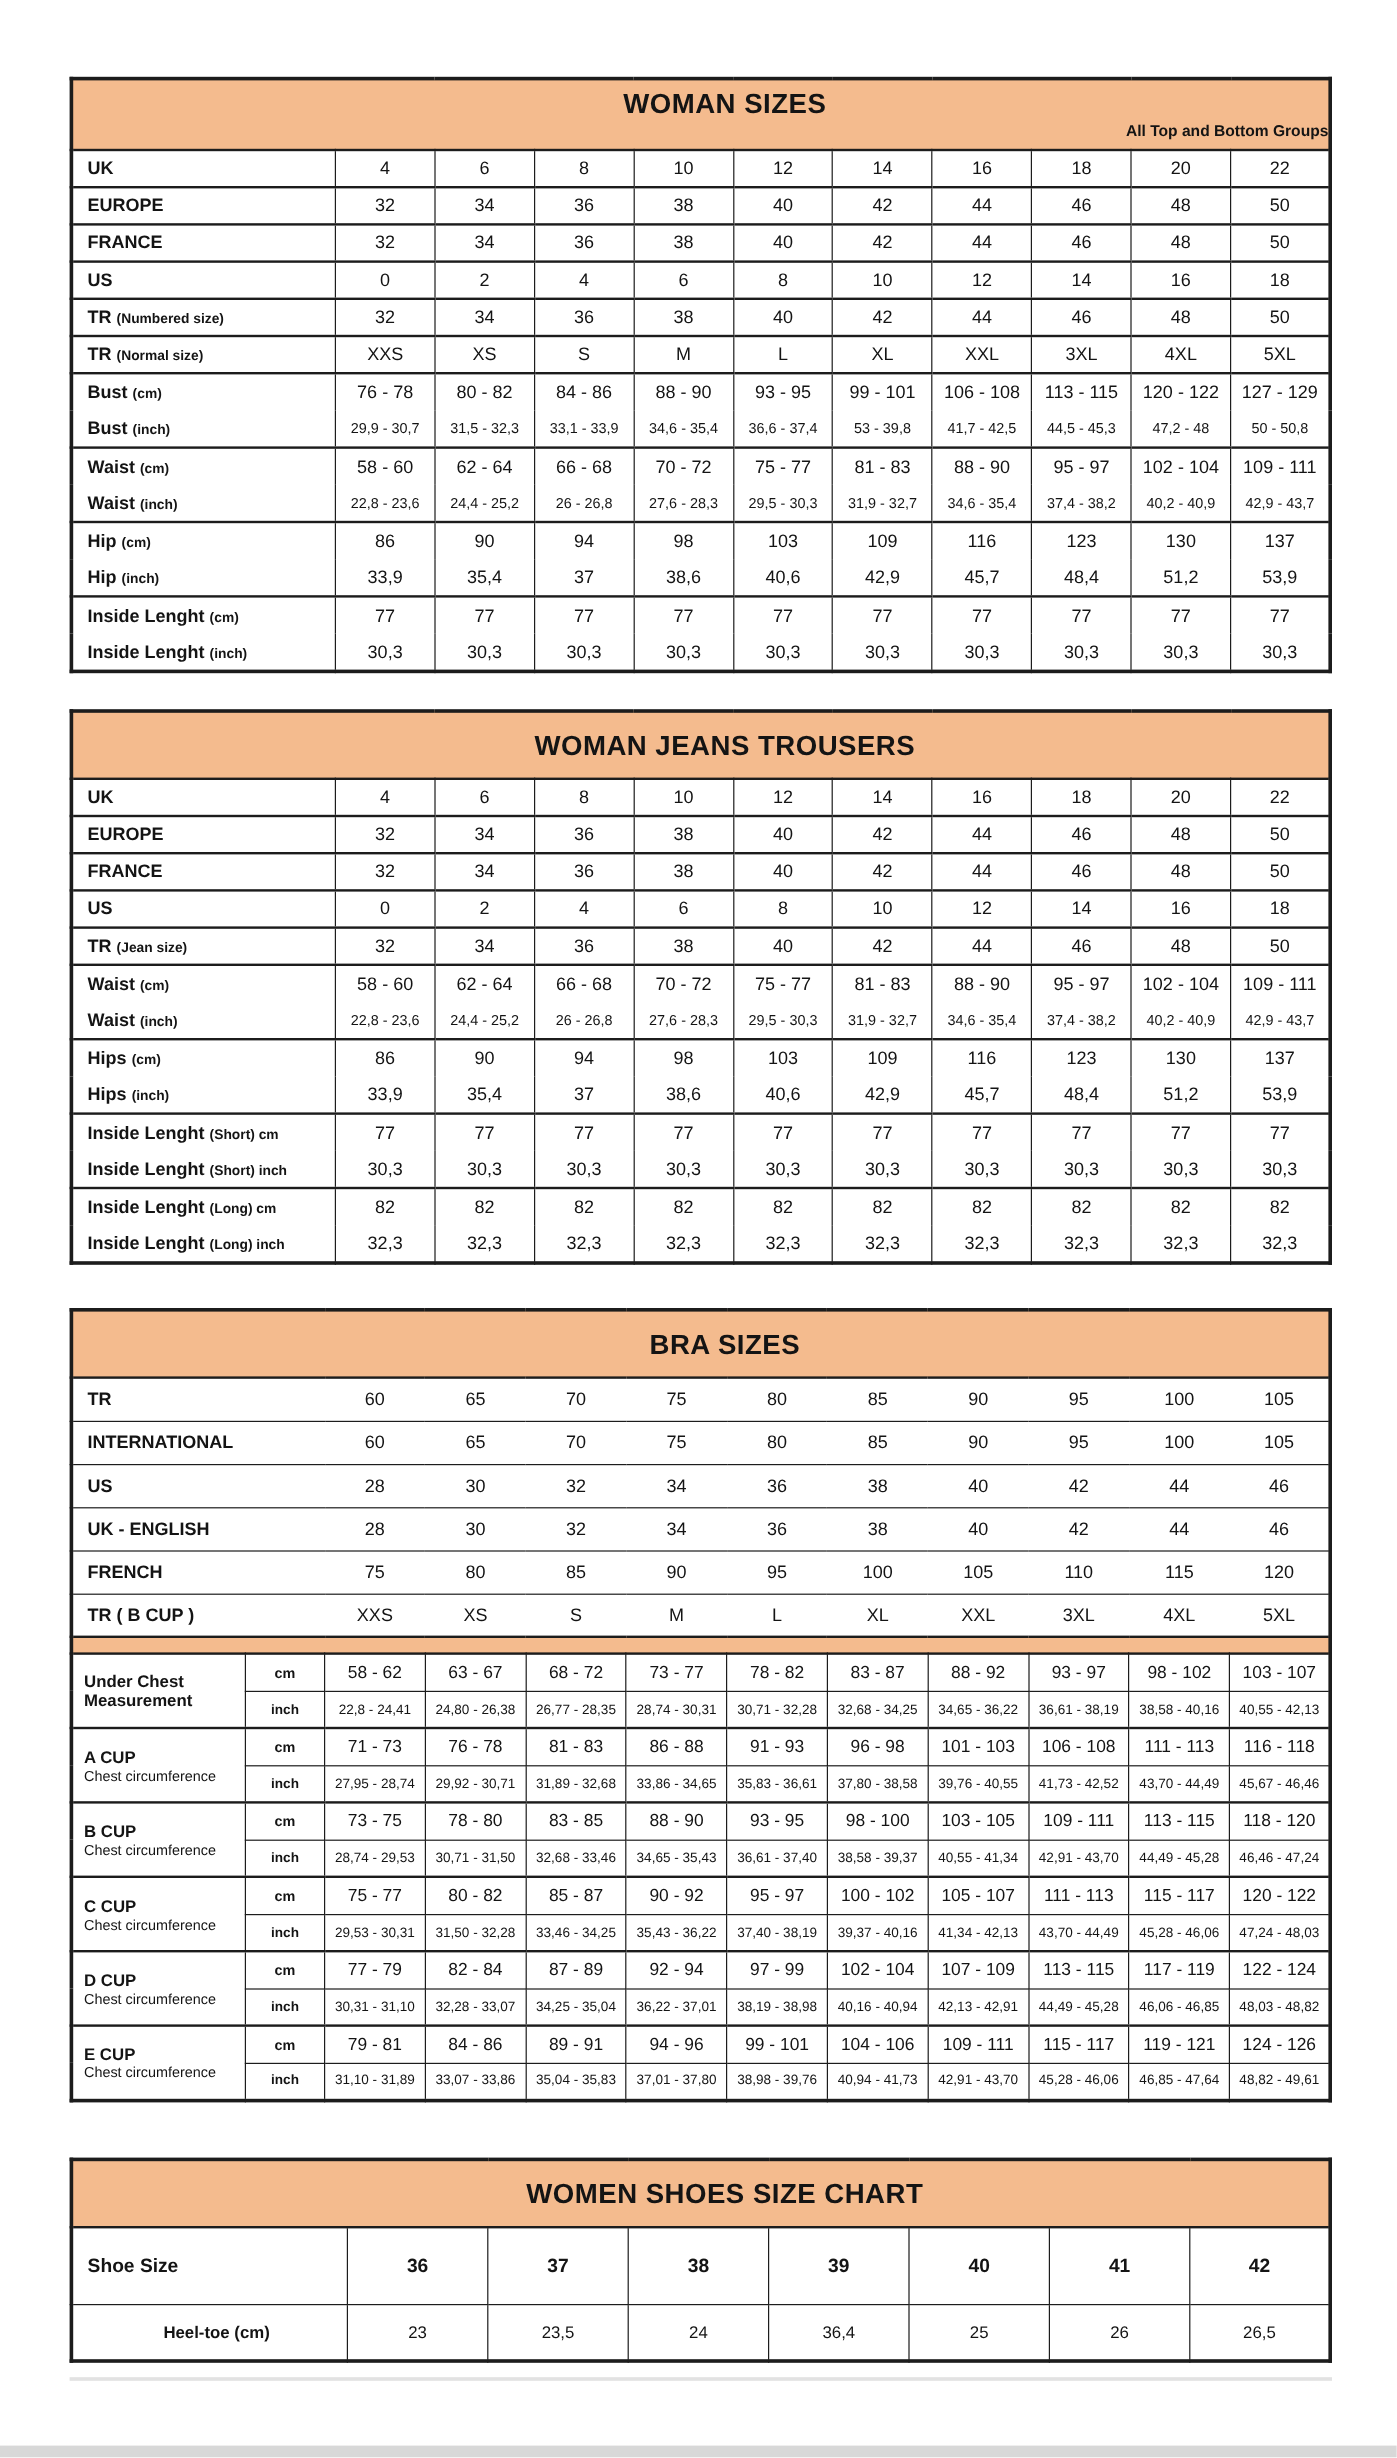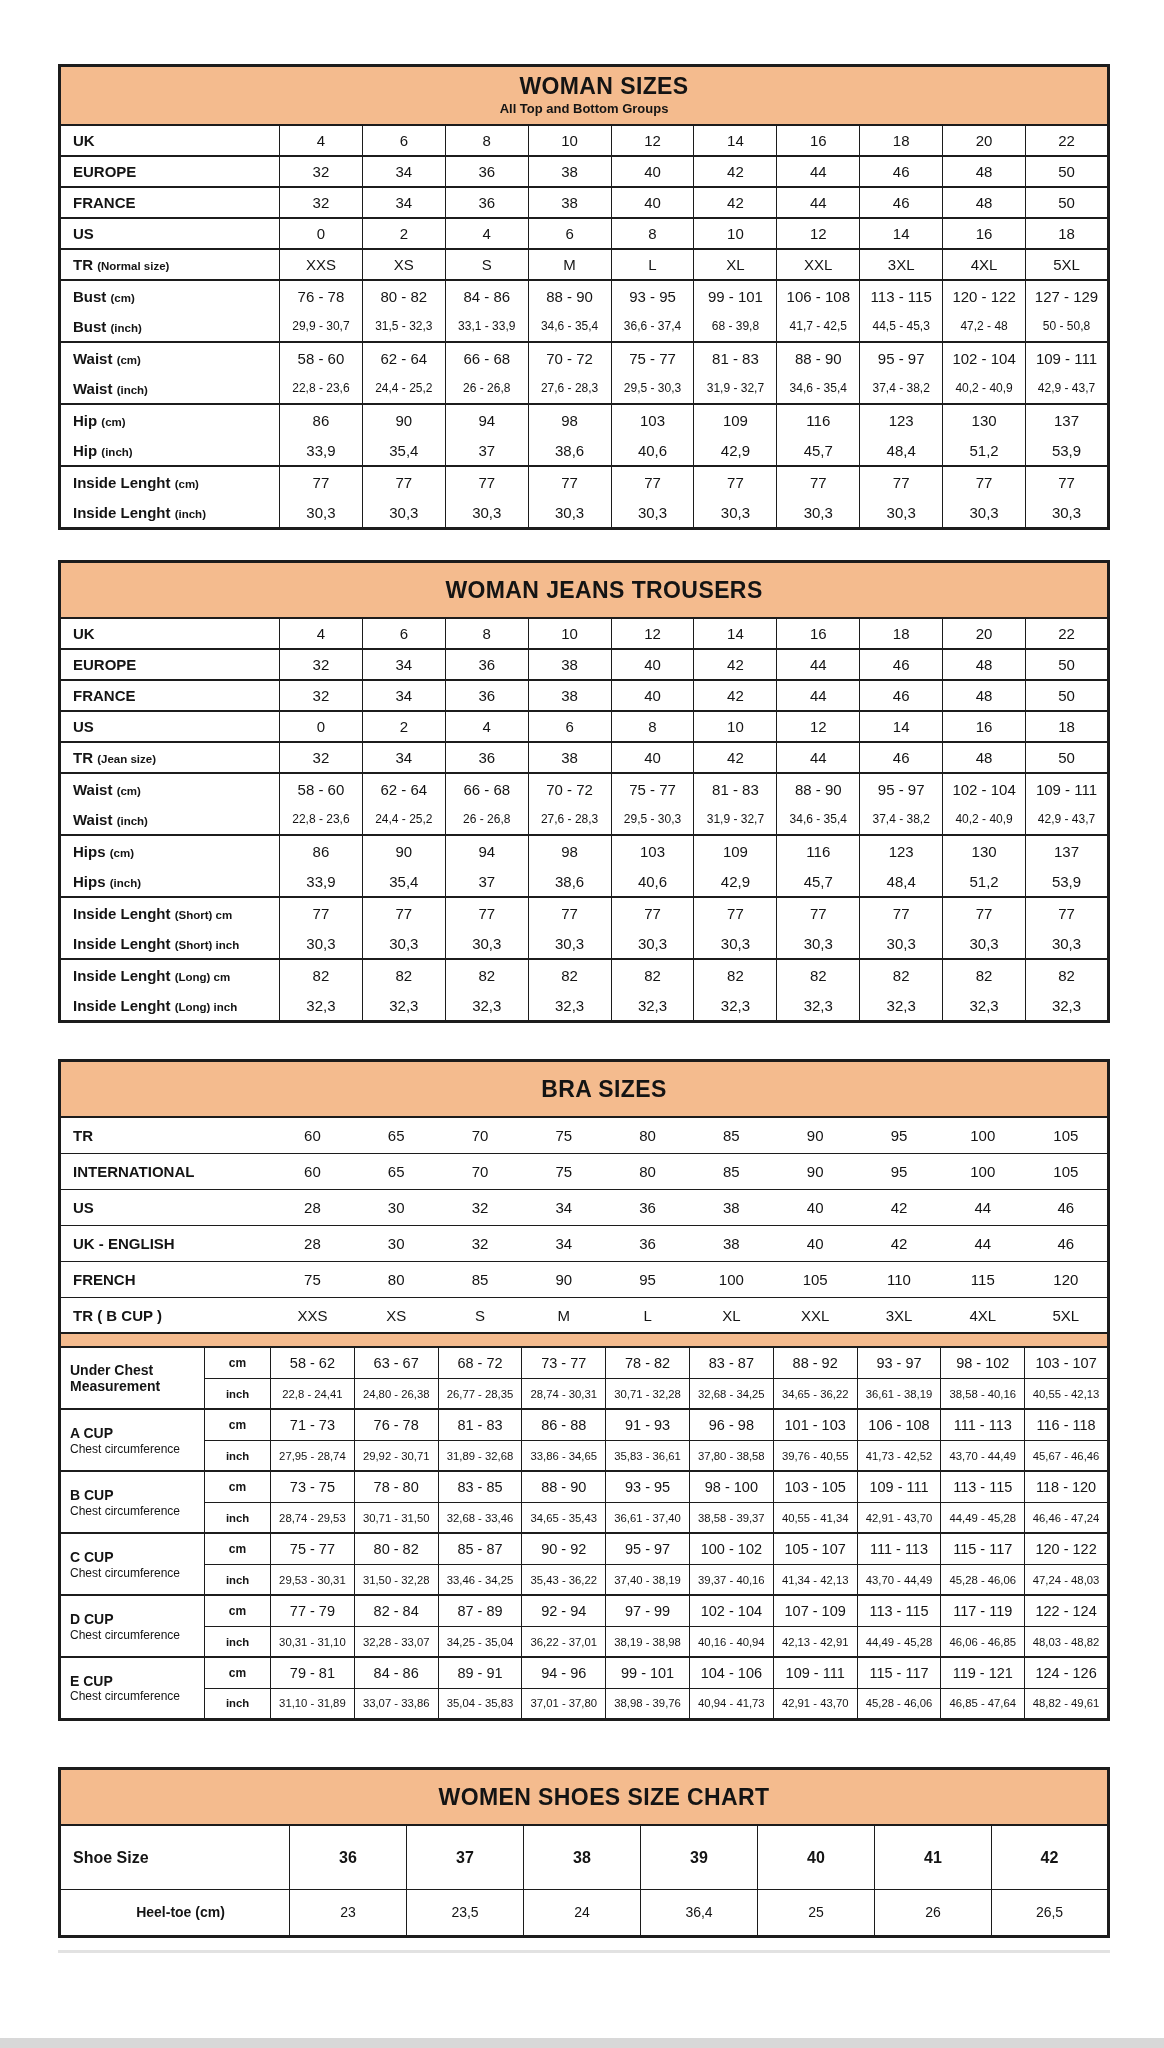--- a/index.html
+++ b/index.html
@@ -19,21 +19,21 @@
   #sec-woman-jeans{margin-bottom:36px;}
   #sec-bra{margin-bottom:46px;}
   #sec-shoes{margin-bottom:0;}
 
   table{border-collapse:collapse;width:100%;table-layout:fixed;}
   .tbl{border:3px solid var(--bd);}
   th.band{background:var(--band);border:2px solid var(--bd);text-align:center;}
   th.band--two{padding:6px 0 8px;}
   th.band--one{padding:14px 0;}
   .band-title{font-size:23px;font-weight:bold;letter-spacing:.4px;line-height:1.15;padding-left:40px;}
-  .band-sub{font-size:13px;font-weight:bold;margin-top:2px;}
+  .band-sub{font-size:13px;font-weight:bold;margin-top:2px;text-align:right;}
 
   
   .sz td{border:1.6px solid var(--bd);text-align:center;font-size:15px;height:31px;padding:2px 1px;}
   .sz td.lab{text-align:left;padding-left:12px;}
   .lab-main{font-weight:bold;font-size:15px;}
   .lab-small{font-weight:bold;font-size:11.5px;}
   .sz tr.pair1 td{border-top:2.6px solid var(--bd);}
   .sz tr.pair2 td{border-top:hidden;}
   .sz tr.single td{border-top:2px solid var(--bd);}
   .sz tr.dense td.val{font-size:12px;}
@@ -134,20 +134,33 @@
             <td class="val">4</td>
             <td class="val">6</td>
             <td class="val">8</td>
             <td class="val">10</td>
             <td class="val">12</td>
             <td class="val">14</td>
             <td class="val">16</td>
             <td class="val">18</td>
           </tr>
           <tr class="single">
+            <td class="lab"><span class="lab-main">TR</span>&nbsp;<span class="lab-small">(Numbered size)</span></td>
+            <td class="val">32</td>
+            <td class="val">34</td>
+            <td class="val">36</td>
+            <td class="val">38</td>
+            <td class="val">40</td>
+            <td class="val">42</td>
+            <td class="val">44</td>
+            <td class="val">46</td>
+            <td class="val">48</td>
+            <td class="val">50</td>
+          </tr>
+          <tr class="single">
             <td class="lab"><span class="lab-main">TR</span>&nbsp;<span class="lab-small">(Normal size)</span></td>
             <td class="val">XXS</td>
             <td class="val">XS</td>
             <td class="val">S</td>
             <td class="val">M</td>
             <td class="val">L</td>
             <td class="val">XL</td>
             <td class="val">XXL</td>
             <td class="val">3XL</td>
             <td class="val">4XL</td>
@@ -166,21 +179,21 @@
             <td class="val">120 - 122</td>
             <td class="val">127 - 129</td>
           </tr>
           <tr class="pair2 dense">
             <td class="lab"><span class="lab-main">Bust</span>&nbsp;<span class="lab-small">(inch)</span></td>
             <td class="val">29,9 - 30,7</td>
             <td class="val">31,5 - 32,3</td>
             <td class="val">33,1 - 33,9</td>
             <td class="val">34,6 - 35,4</td>
             <td class="val">36,6 - 37,4</td>
-            <td class="val">68 - 39,8</td>
+            <td class="val">53 - 39,8</td>
             <td class="val">41,7 - 42,5</td>
             <td class="val">44,5 - 45,3</td>
             <td class="val">47,2 - 48</td>
             <td class="val">50 - 50,8</td>
           </tr>
           <tr class="pair1">
             <td class="lab"><span class="lab-main">Waist</span>&nbsp;<span class="lab-small">(cm)</span></td>
             <td class="val">58 - 60</td>
             <td class="val">62 - 64</td>
             <td class="val">66 - 68</td>

